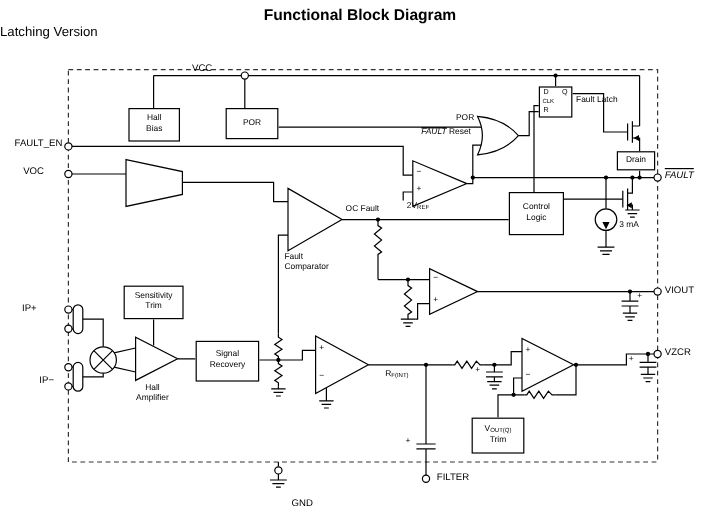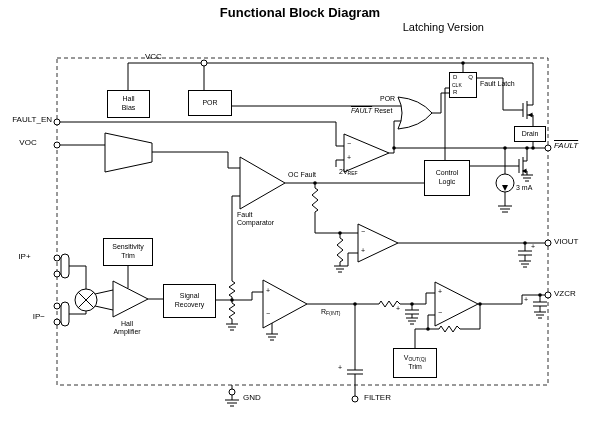--- a/index.html
+++ b/index.html
@@ -10,21 +10,21 @@
   .lbl { position:absolute; font-size:8px; line-height:1.1; white-space:pre-line; color:#000; }
   .s7 { font-size:7px; }
   .s6 { font-size:6px; }
   .blk { position:absolute; border:1px solid #000; background:#fff; display:flex; flex-direction:column;
          align-items:center; justify-content:center; text-align:center; font-size:7px; line-height:1.25;
          white-space:pre-line; }
   .ov { text-decoration:overline;font-style:italic; }
   .sub { font-size:5px; vertical-align:-1px; }
   .gap { margin-left:2px; }
   .title { left:0; width:600px; text-align:center; font-weight:bold; font-size:13px; }
-  .subtitle { left:0; width:484px; text-align:right; font-size:11px; }
+  .subtitle { left:0; width:484px; text-align:left; font-size:11px; }
 </style>
 </head>
 <body>
 
 <div id="stage">
 
   <svg width="600" height="432" viewBox="0 0 600 432">
 
     <rect x="57" y="58" width="491" height="327" fill="none" stroke="#333" stroke-width="1" stroke-dasharray="4 3"></rect>
 
@@ -153,29 +153,29 @@
   </div>
 
   <div class="blk" style="left:449px;top:72px;width:28px;height:26px;display:block">
     <span class="s6" style="position:absolute;left:3px;top:1px">D</span>
     <span class="s6" style="position:absolute;right:3px;top:1px">Q</span>
     <span style="position:absolute;left:2px;top:9px;font-size:5px">CLK</span>
     <span class="s6" style="position:absolute;left:3px;top:16px">R</span>
   </div>
   <div class="lbl s7" style="left:480px;top:80px">Fault Latch</div>
 
-  <div class="lbl" style="left:145px;top:53px">VCC</div>
+  <div class="lbl" style="left:160px;top:53px">VCC</div>
   <div class="lbl" style="left:4px;top:116px;width:48px;text-align:right">FAULT_EN</div>
   <div class="lbl" style="left:4px;top:139px;width:48px;text-align:center">VOC</div>
   <div class="lbl" style="left:4px;top:253px;width:41px;text-align:center">IP+</div>
   <div class="lbl" style="left:4px;top:313px;width:41px;text-align:right">IP−</div>
   <div class="lbl" style="left:554px;top:142px"><span class="ov">FAULT</span></div>
   <div class="lbl" style="left:554px;top:238px">VIOUT</div>
   <div class="lbl" style="left:554px;top:290px">VZCR</div>
-  <div class="lbl" style="left:243px;top:394px">GND</div>
+  <div class="lbl" style="left:243px;top:416px">GND</div>
   <div class="lbl" style="left:364px;top:394px">FILTER</div>
 
   <div class="lbl s7" style="left:380px;top:95px">POR</div>
   <div class="lbl s7" style="left:351px;top:107px"><span class="ov">FAULT</span><span class="gap">Reset</span></div>
   <div class="lbl s7" style="left:288px;top:171px">OC Fault</div>
   <div class="lbl s7" style="left:237px;top:211px">Fault
 Comparator</div>
   <div class="lbl s7" style="left:339px;top:168px"><span>2V</span><span class="sub">REF</span></div>
   <div class="lbl s7" style="left:516px;top:184px">3 mA</div>
   <div class="lbl s7" style="left:321px;top:308px"><span>R</span><span class="sub">F(INT)</span></div>

